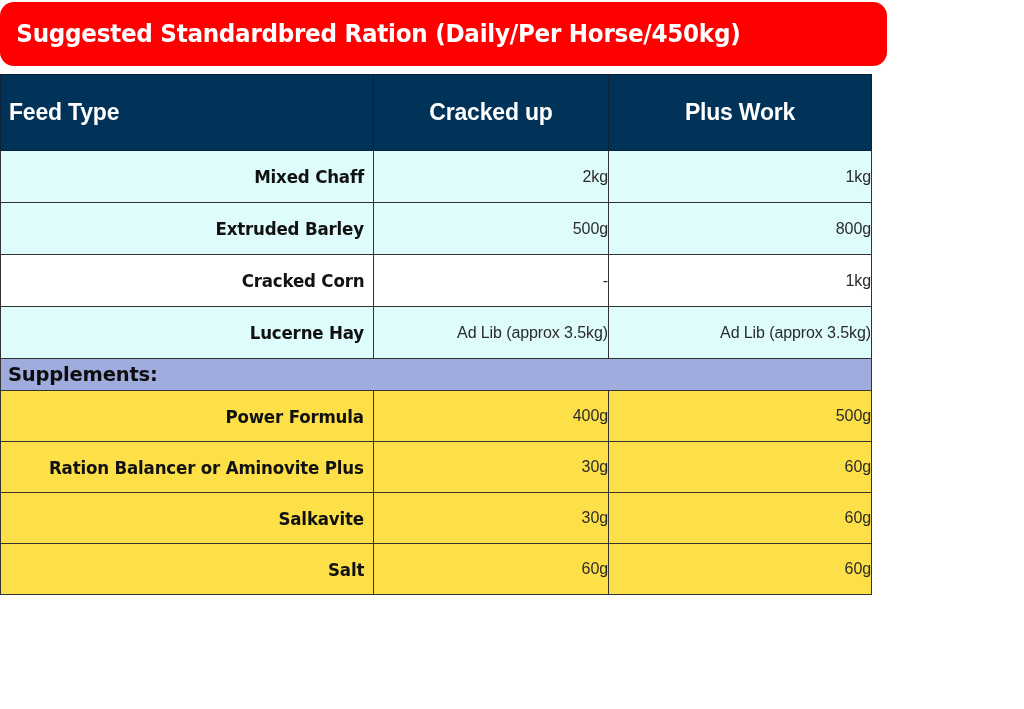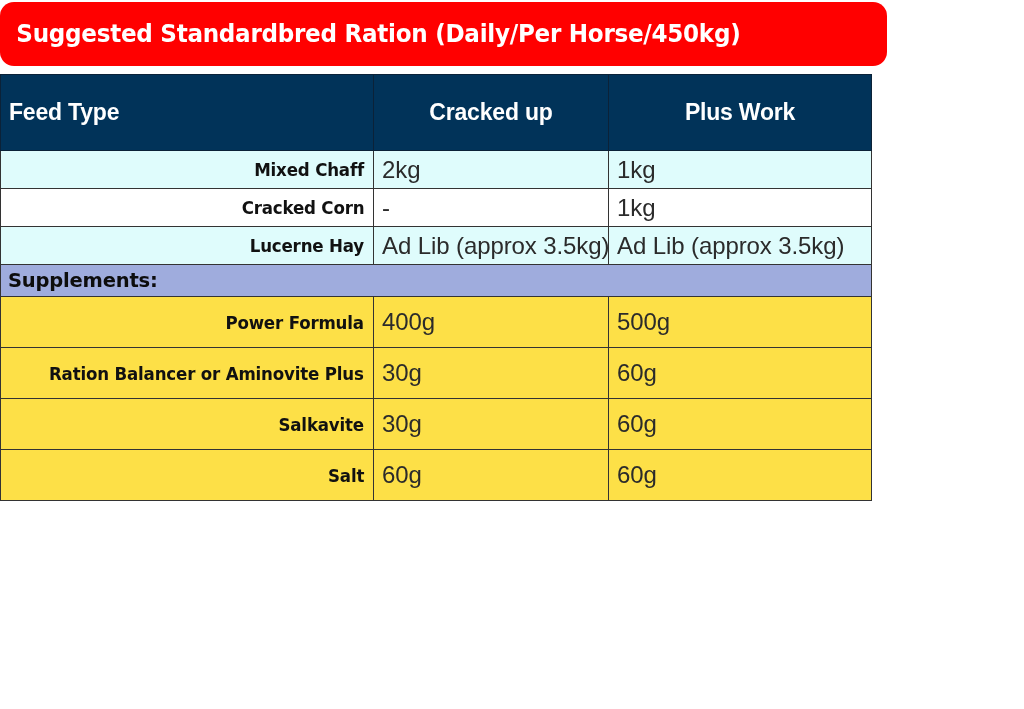--- a/index.html
+++ b/index.html
@@ -86,45 +86,45 @@
     letter-spacing: -0.2px;
   }
   .thead-row th.h-col {
     text-align: center;
     font-size: 23px;
     font-weight: bold;
     letter-spacing: -0.2px;
   }
 
   
-  .data-row { height: 38px; }
+  .data-row { height: 52px; }
   .data-row.shade td { background: #dffcfc; }
   .data-row.plain td { background: #ffffff; }
 
   td.cell-label {
     text-align: right;
     padding-right: 9px;
     font-family: "DejaVu Sans", "Liberation Sans", sans-serif;
     font-weight: bold;
     font-size: 18.5px;
     color: #111111;
     letter-spacing: -0.2px;
     white-space: nowrap;
   }
   td.cell-label .lbl {
     display: inline-block;
     transform: scaleX(0.90);
     transform-origin: right center;
   }
   td.cell-val {
-    text-align: left;
+    text-align: right;
     padding-left: 8px;
     font-family: "Liberation Sans", "DejaVu Sans", sans-serif;
     font-weight: normal;
-    font-size: 24px;
+    font-size: 16px;
     color: #2b2b2b;
     letter-spacing: -0.1px;
     white-space: nowrap;
   }
 
   
   .supp-row { height: 32px; padding-left: 48px; }
   .supp-row td {
     background: #9facdd;
     text-align: left;
@@ -161,20 +161,25 @@
         <th class="h-col">Plus Work</th>
       </tr>
     </thead>
     <tbody>
 
       <tr class="data-row shade">
         <td class="cell-label"><span class="lbl">Mixed Chaff</span></td>
         <td class="cell-val">2kg</td>
         <td class="cell-val">1kg</td>
       </tr>
+      <tr class="data-row shade">
+        <td class="cell-label"><span class="lbl">Extruded Barley</span></td>
+        <td class="cell-val">500g</td>
+        <td class="cell-val">800g</td>
+      </tr>
       <tr class="data-row plain">
         <td class="cell-label"><span class="lbl">Cracked Corn</span></td>
         <td class="cell-val">-</td>
         <td class="cell-val">1kg</td>
       </tr>
       <tr class="data-row shade">
         <td class="cell-label"><span class="lbl">Lucerne Hay</span></td>
         <td class="cell-val">Ad Lib (approx 3.5kg)</td>
         <td class="cell-val">Ad Lib (approx 3.5kg)</td>
       </tr>

